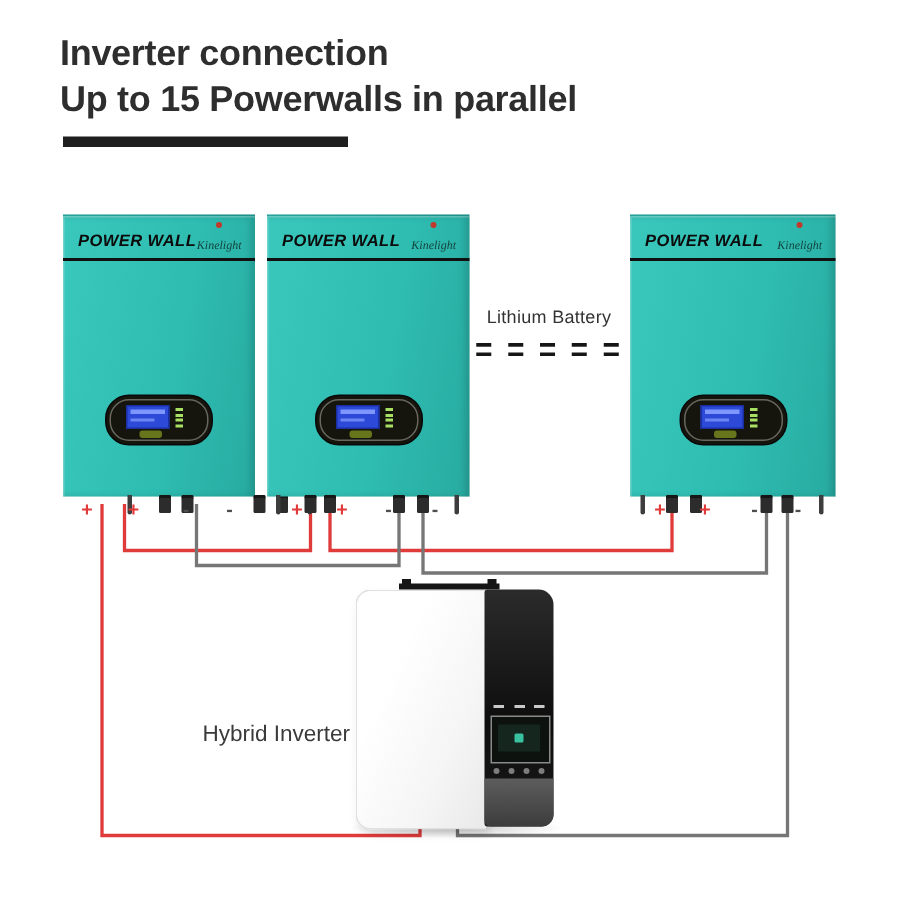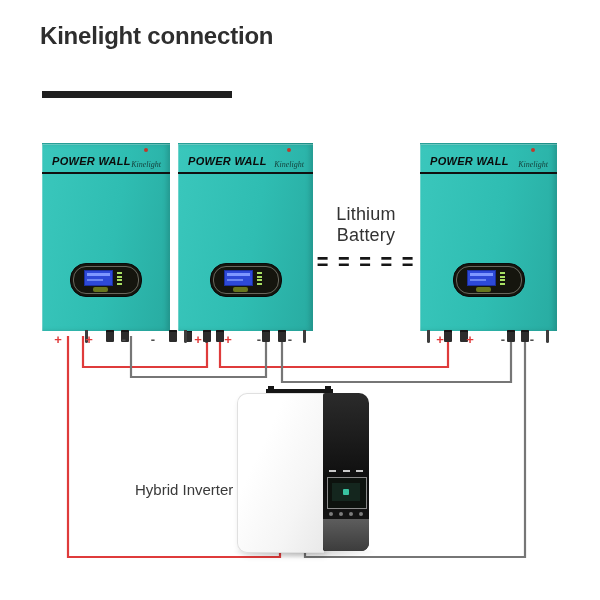--- a/index.html
+++ b/index.html
@@ -39,21 +39,21 @@
 
   .pin{position:absolute;top:187px;width:3px;height:13px;background:#3d3d3d;border-radius:0 0 2px 2px;}
   .tab{position:absolute;top:187px;width:8px;height:12px;background:#2c2c2c;border-radius:1px;
        box-shadow:inset 0 2px 0 #161616;}
   .t-label{position:absolute;top:189px;width:12px;text-align:center;font-size:13px;font-weight:bold;}
   .t-label.pos{color:#e03a3a;}
   .t-label.neg{color:#4e4e4e;}
 
   
   .lith{position:absolute;left:316px;top:204px;width:100px;text-align:center;z-index:2;}
-  .lith-label{font-size:18px;color:#333;letter-spacing:.2px;}
+  .lith-label{font-size:12px;color:#333;letter-spacing:.2px;}
   .lith-more{margin-top:5px;font-size:20px;font-weight:bold;color:#161616;
              letter-spacing:2px;transform:scaleY(1.15);}
 
   
   .inverter{position:absolute;left:237px;top:385px;width:132px;height:177px;z-index:3;}
   .inv-shadow{position:absolute;left:-6px;top:160px;width:146px;height:14px;
               background:radial-gradient(ellipse at center,rgba(0,0,0,.20),transparent 70%);}
   .inv-bracket{position:absolute;left:29px;top:4px;width:67px;height:4px;background:#161616;}
   .inv-brk-tab{position:absolute;top:1px;width:6px;height:4px;background:#161616;}
   .inv-white{position:absolute;left:0;top:8px;width:86px;height:158px;
@@ -75,21 +75,22 @@
 
   .inv-label{position:absolute;left:135px;top:479px;font-size:15px;line-height:21px;color:#3a3a3a;z-index:2;}
   i{font-style:normal;}
 </style>
 </head>
 <body>
 
 <div class="canvas">
 
   <div class="title">
-    <div>Kinelight connection</div>
+    <div>Inverter connection</div>
+    <div>Up to 15 Powerwalls in parallel</div>
   </div>
   <div class="title-bar"></div>
 
   <svg class="wires" width="600" height="600" viewBox="0 0 600 600">
     <polyline points="68,336 68,557 280,557 280,550" fill="none" stroke="#df3b3b" stroke-width="2.2"></polyline>
     <polyline points="83,336 83,367 207,367 207,336" fill="none" stroke="#df3b3b" stroke-width="2.2"></polyline>
     <polyline points="220,336 220,367 448,367 448,336" fill="none" stroke="#df3b3b" stroke-width="2.2"></polyline>
     <polyline points="131,336 131,377 266,377 266,336" fill="none" stroke="#767676" stroke-width="2.2"></polyline>
     <polyline points="282,336 282,382 511,382 511,336" fill="none" stroke="#767676" stroke-width="2.2"></polyline>
     <polyline points="525,336 525,557 305,557 305,550" fill="none" stroke="#767676" stroke-width="2.2"></polyline>

